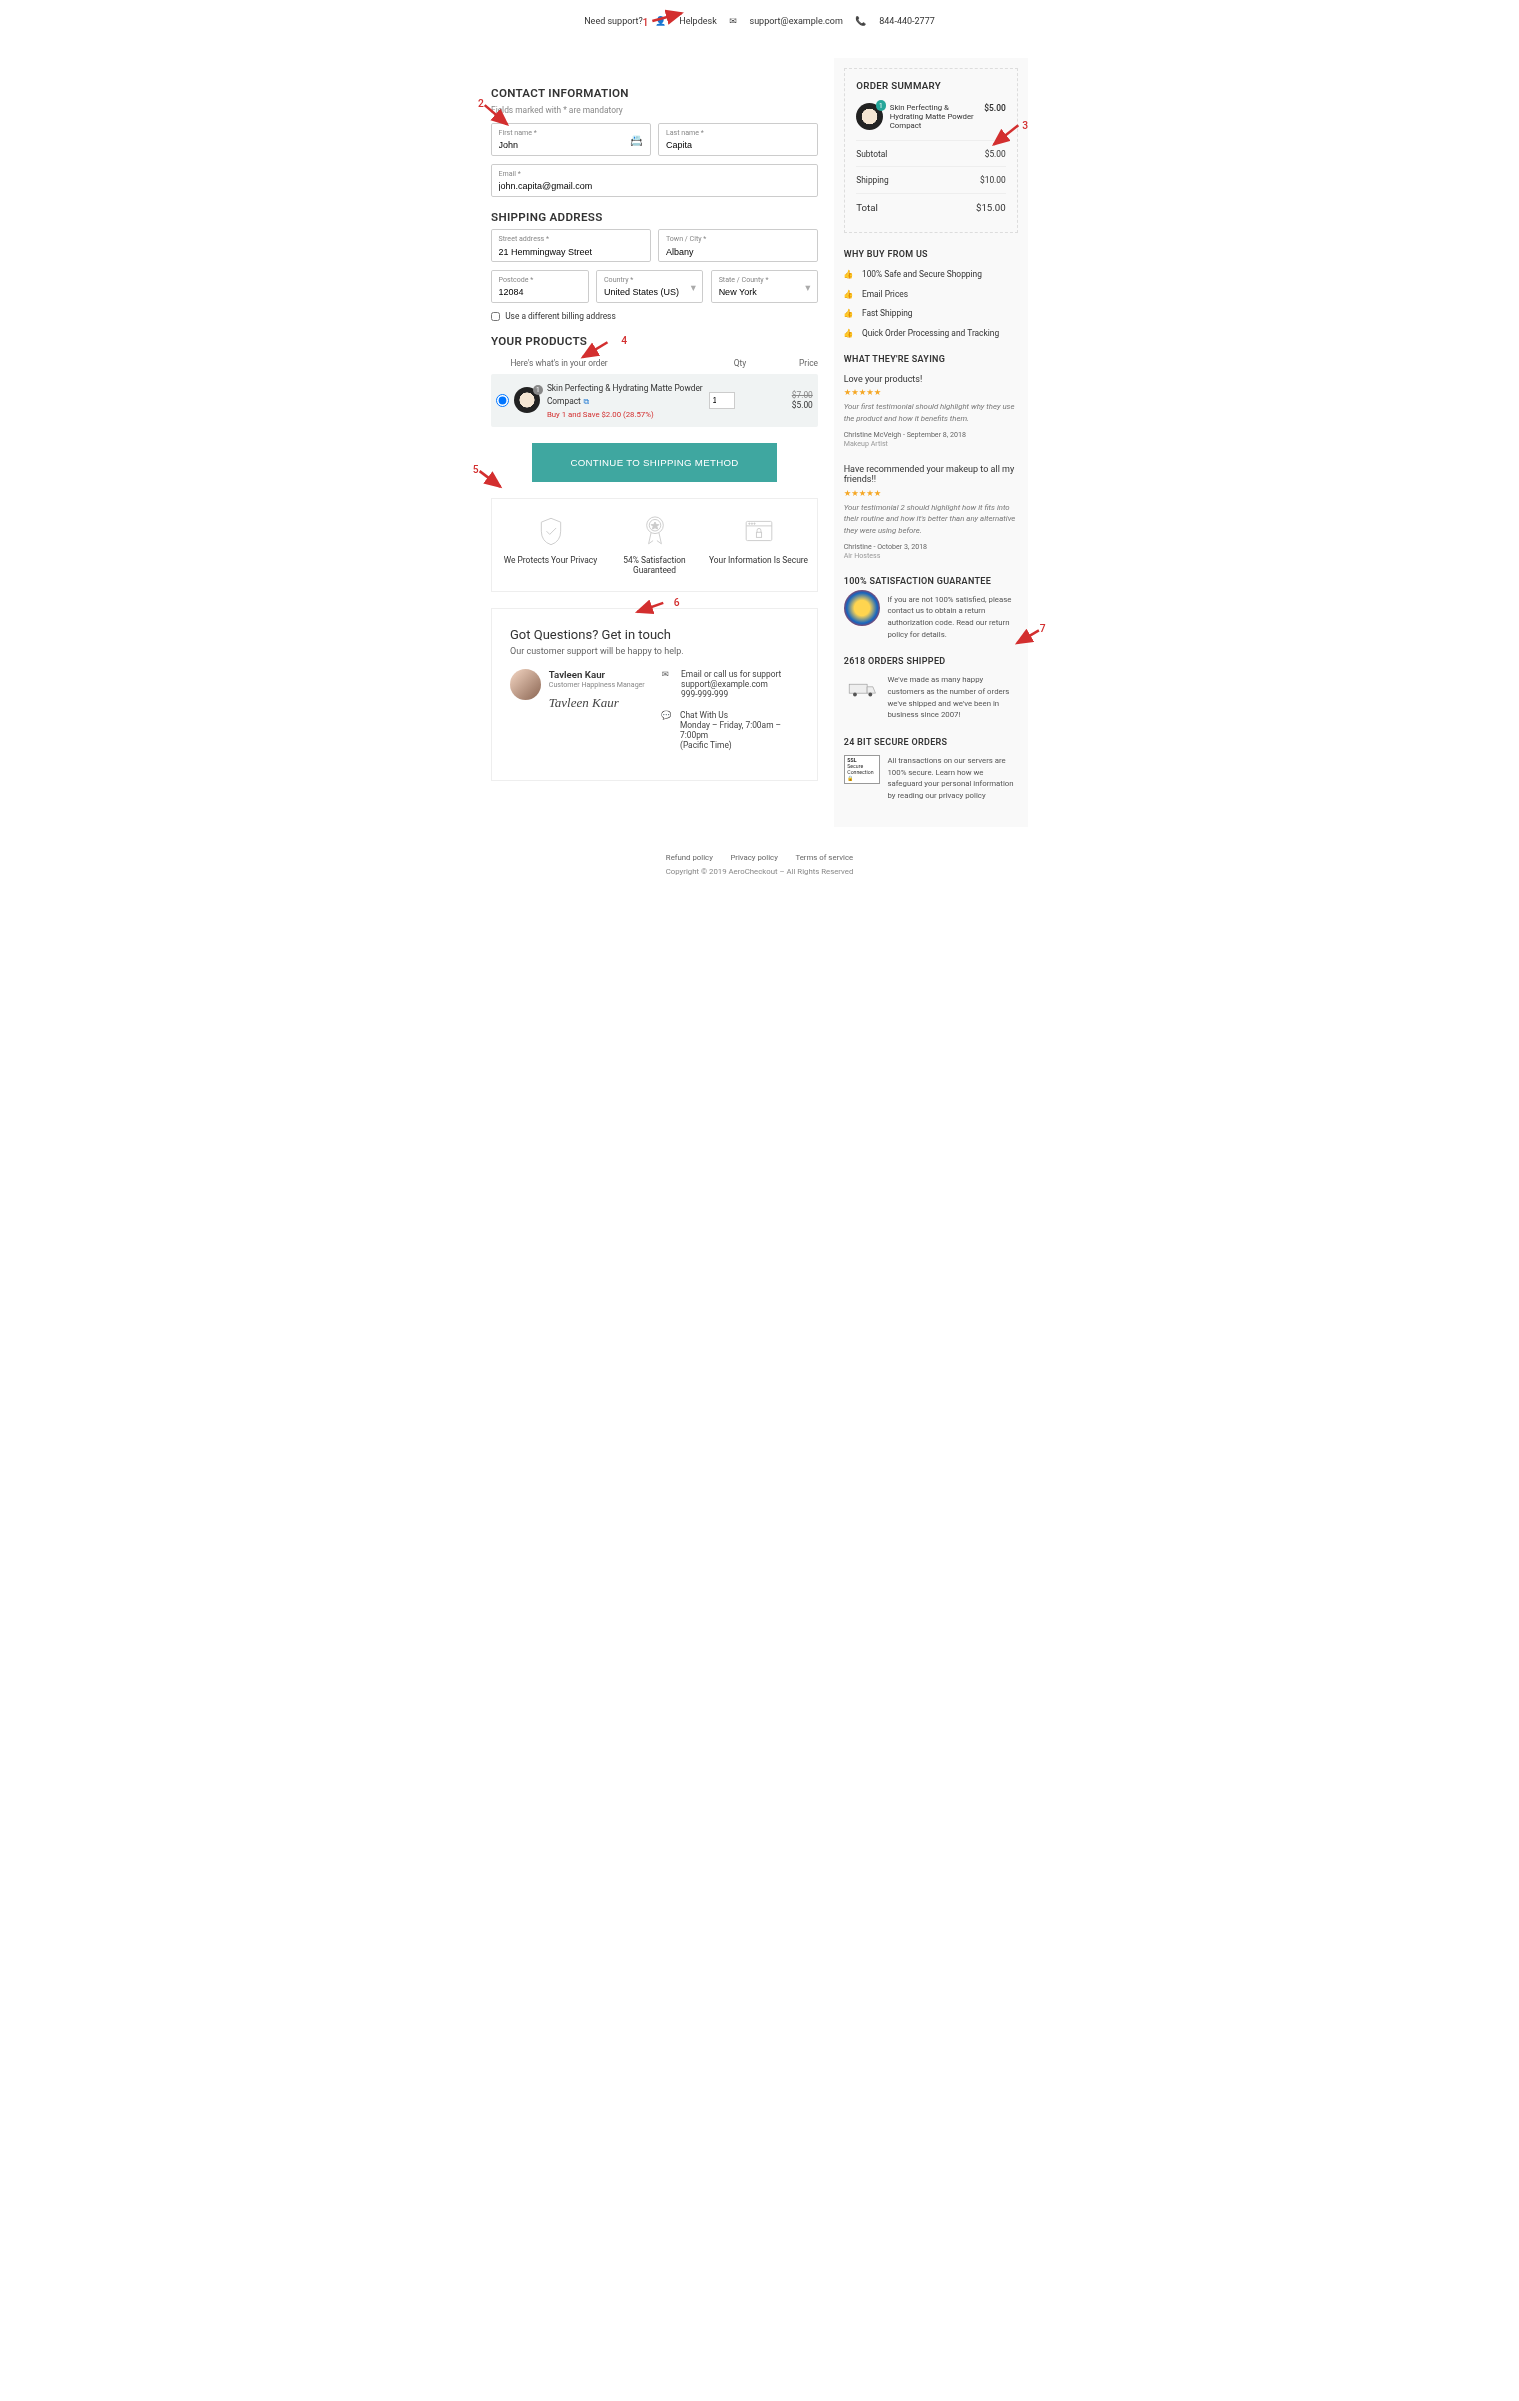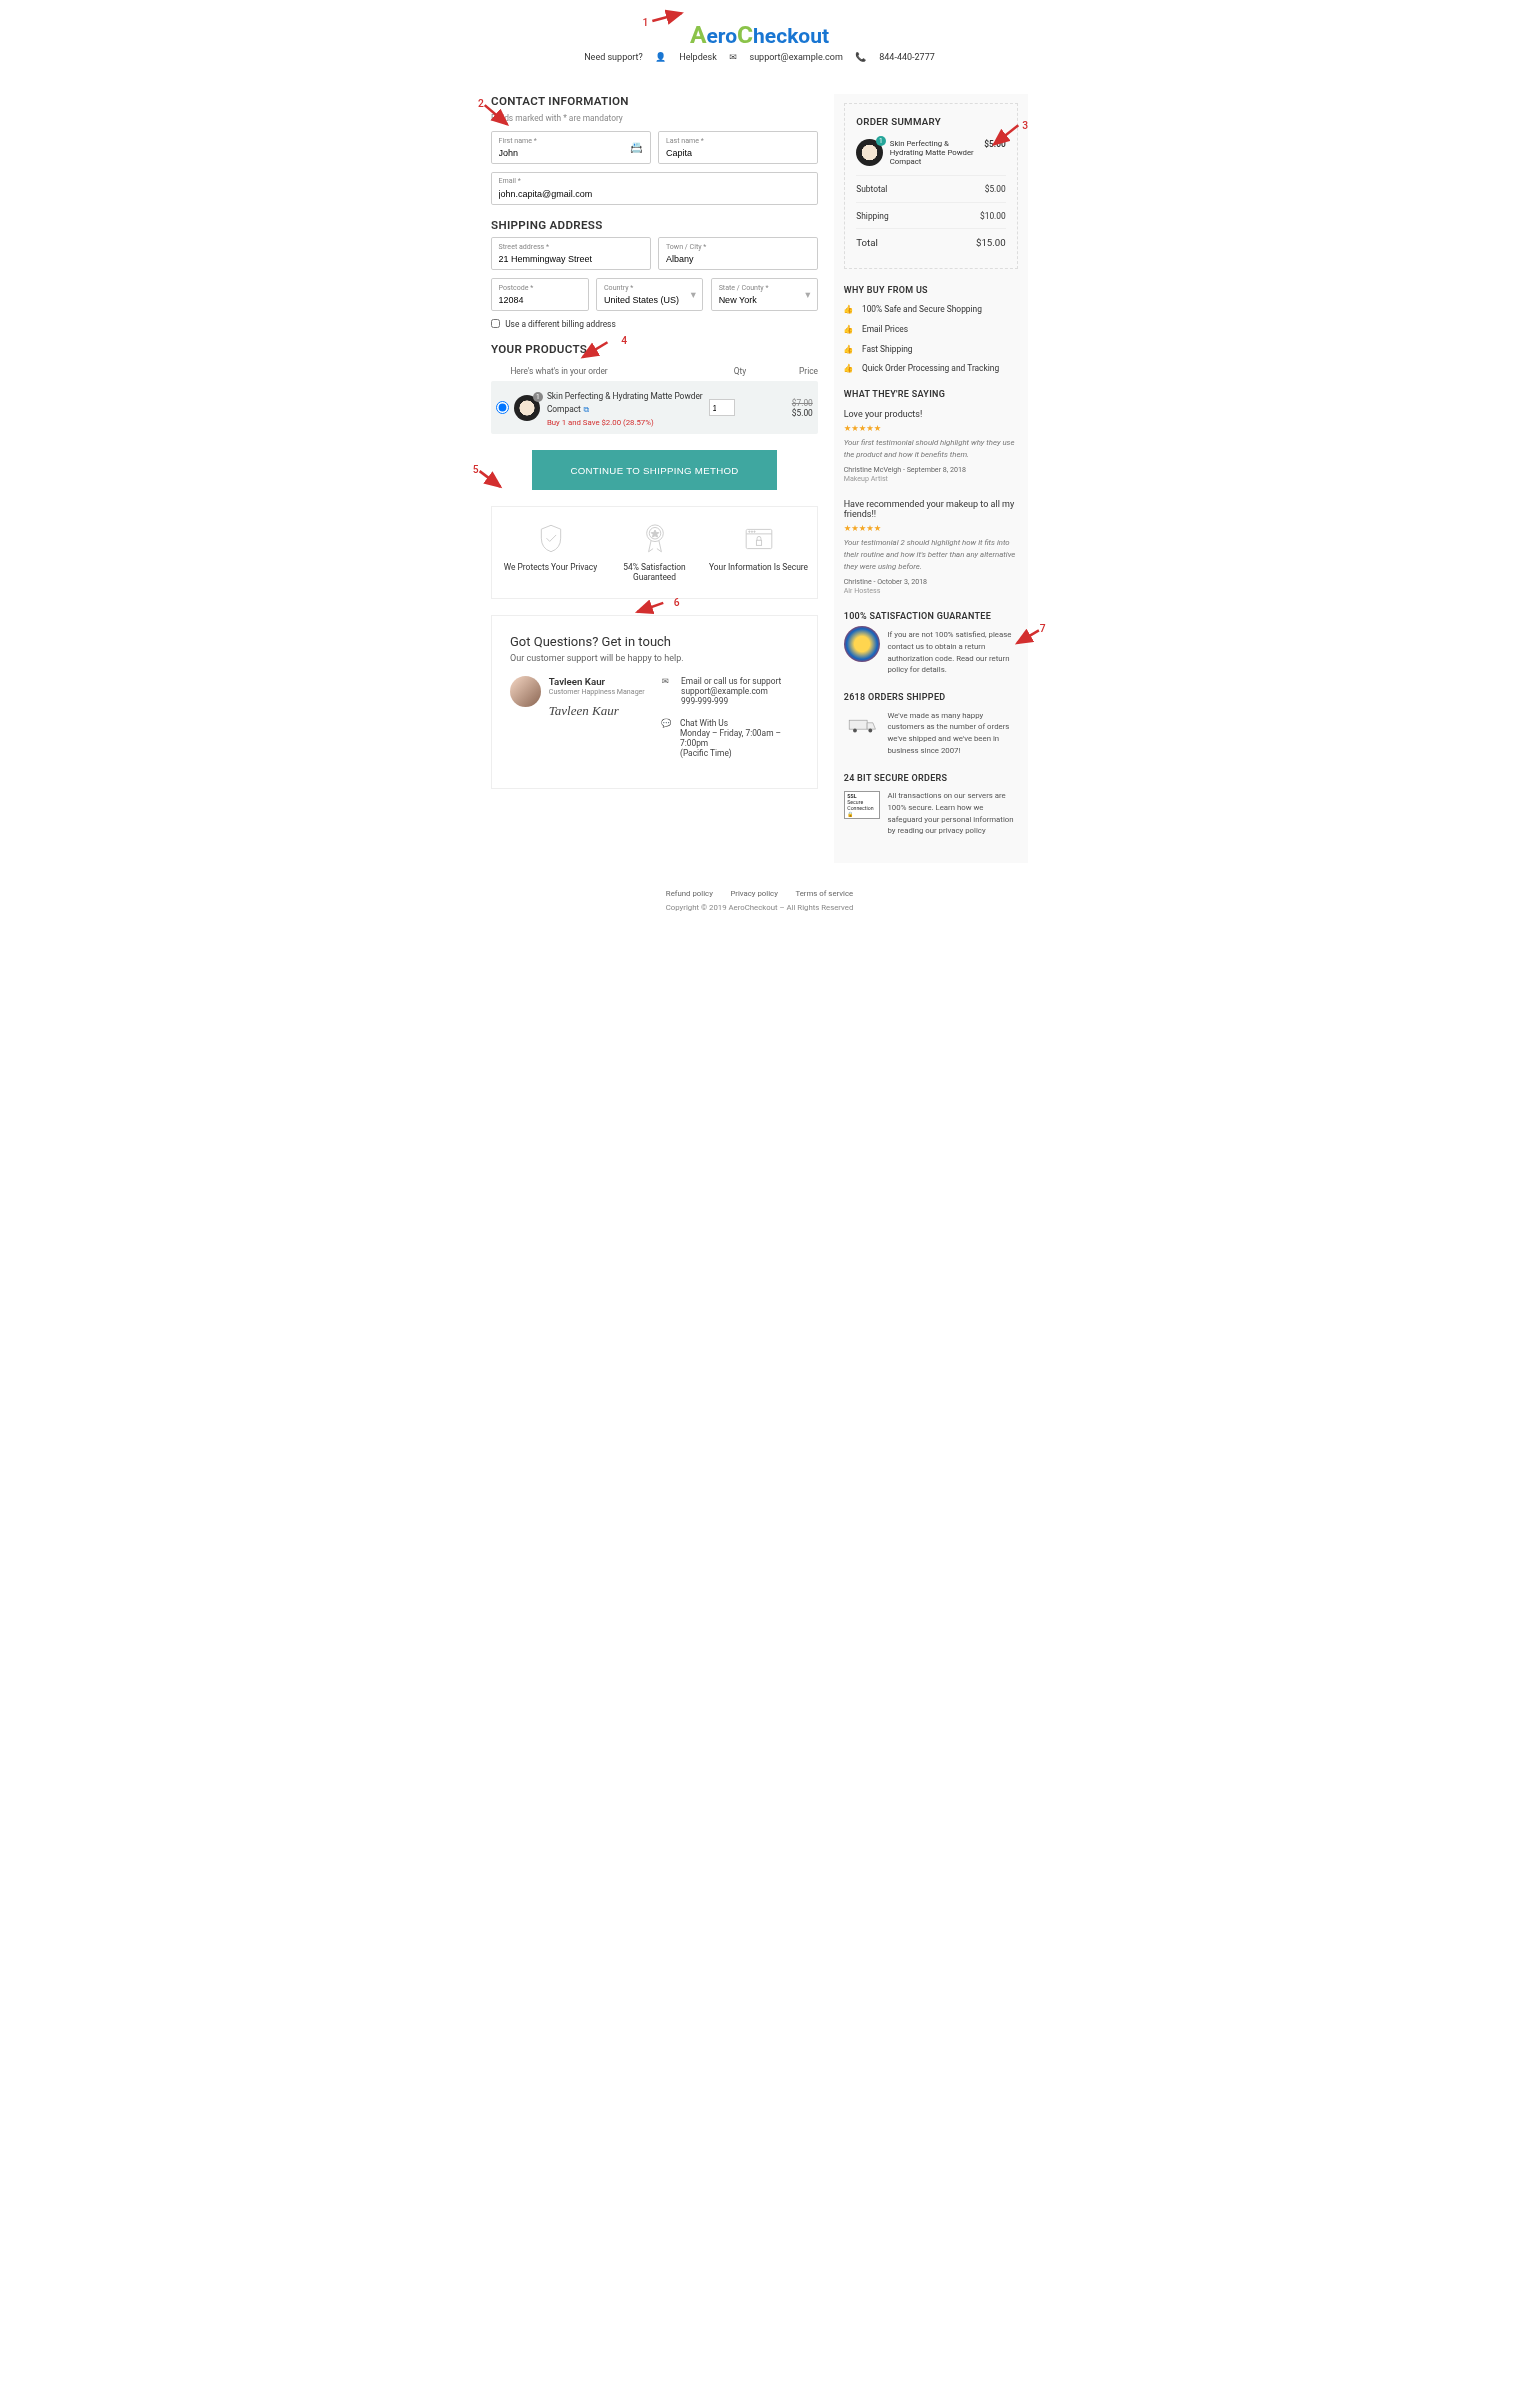--- a/index.html
+++ b/index.html
@@ -19,21 +19,21 @@
     .stepper { display: flex; align-items: center; justify-content: center; margin: 26px 0 6.5px; position: relative; }
     .stepper-line { position: absolute; height: 0.6px; background: #999; left: 0; right: 0; top: 5.2px; }
     .step { position: relative; z-index: 2; text-align: center; margin: 0 19.4px; }
     .step-circle { width: 10.3px; height: 10.3px; border-radius: 50%; border: 1.3px solid #333; background: #fff; margin: 0 auto 7.8px; }
     .step.active .step-circle { background: #333; }
     .step-label { font-size: 8.4px; color: #999; letter-spacing: 0.6px; }
     .step.active .step-label { color: #26a69a; font-weight: 600; }
     
     
     .main-row { display: flex; gap: 16px; margin-top: 32px; }
-    .left-col { flex: 1; }
+    .left-col { flex: 1; margin-top: 28px; }
     .right-col { width: 194px; background: #f9f9f9; padding: 9.7px; }
     
     
     .section-title { font-size: 11.6px; font-weight: 600; color: #333; margin-bottom: 5.2px; letter-spacing: 0.3px; }
     .section-sub { font-size: 8.4px; color: #888; margin-bottom: 7.8px; }
     
     
     .form-row { display: flex; gap: 7.8px; margin-bottom: 7.8px; }
     .form-field { flex: 1; border: 0.6px solid #ccc; border-radius: 1.9px; padding: 3.9px 6.5px; position: relative; }
     .form-field label { display: block; font-size: 7.1px; color: #888; margin-bottom: 1.3px; }
@@ -202,23 +202,20 @@
     <svg width="32" height="22.6" viewBox="0 0 50 35">
         <defs>
           <marker id="ah7" markerWidth="8" markerHeight="8" refX="6" refY="3" orient="auto">
             <polygon points="0 0, 7 3, 0 6" fill="#d32f2f"></polygon>
           </marker>
         </defs>
         <line x1="42" y1="5" x2="8" y2="25" stroke="#d32f2f" stroke-width="4" marker-end="url(#ah7)"></line>
       </svg>
   </div>
 
-  <div class="logo">
-    <span class="a">A</span><span class="ero">ero</span><span class="c">C</span><span class="heckout">heckout</span>
-  </div>
   <div class="support-bar">
     <span>Need support?</span>
     <span>👤</span>
     <span>Helpdesk</span>
     <span>✉</span>
     <span>support@example.com</span>
     <span>📞</span>
     <span>844-440-2777</span>
   </div>
 

